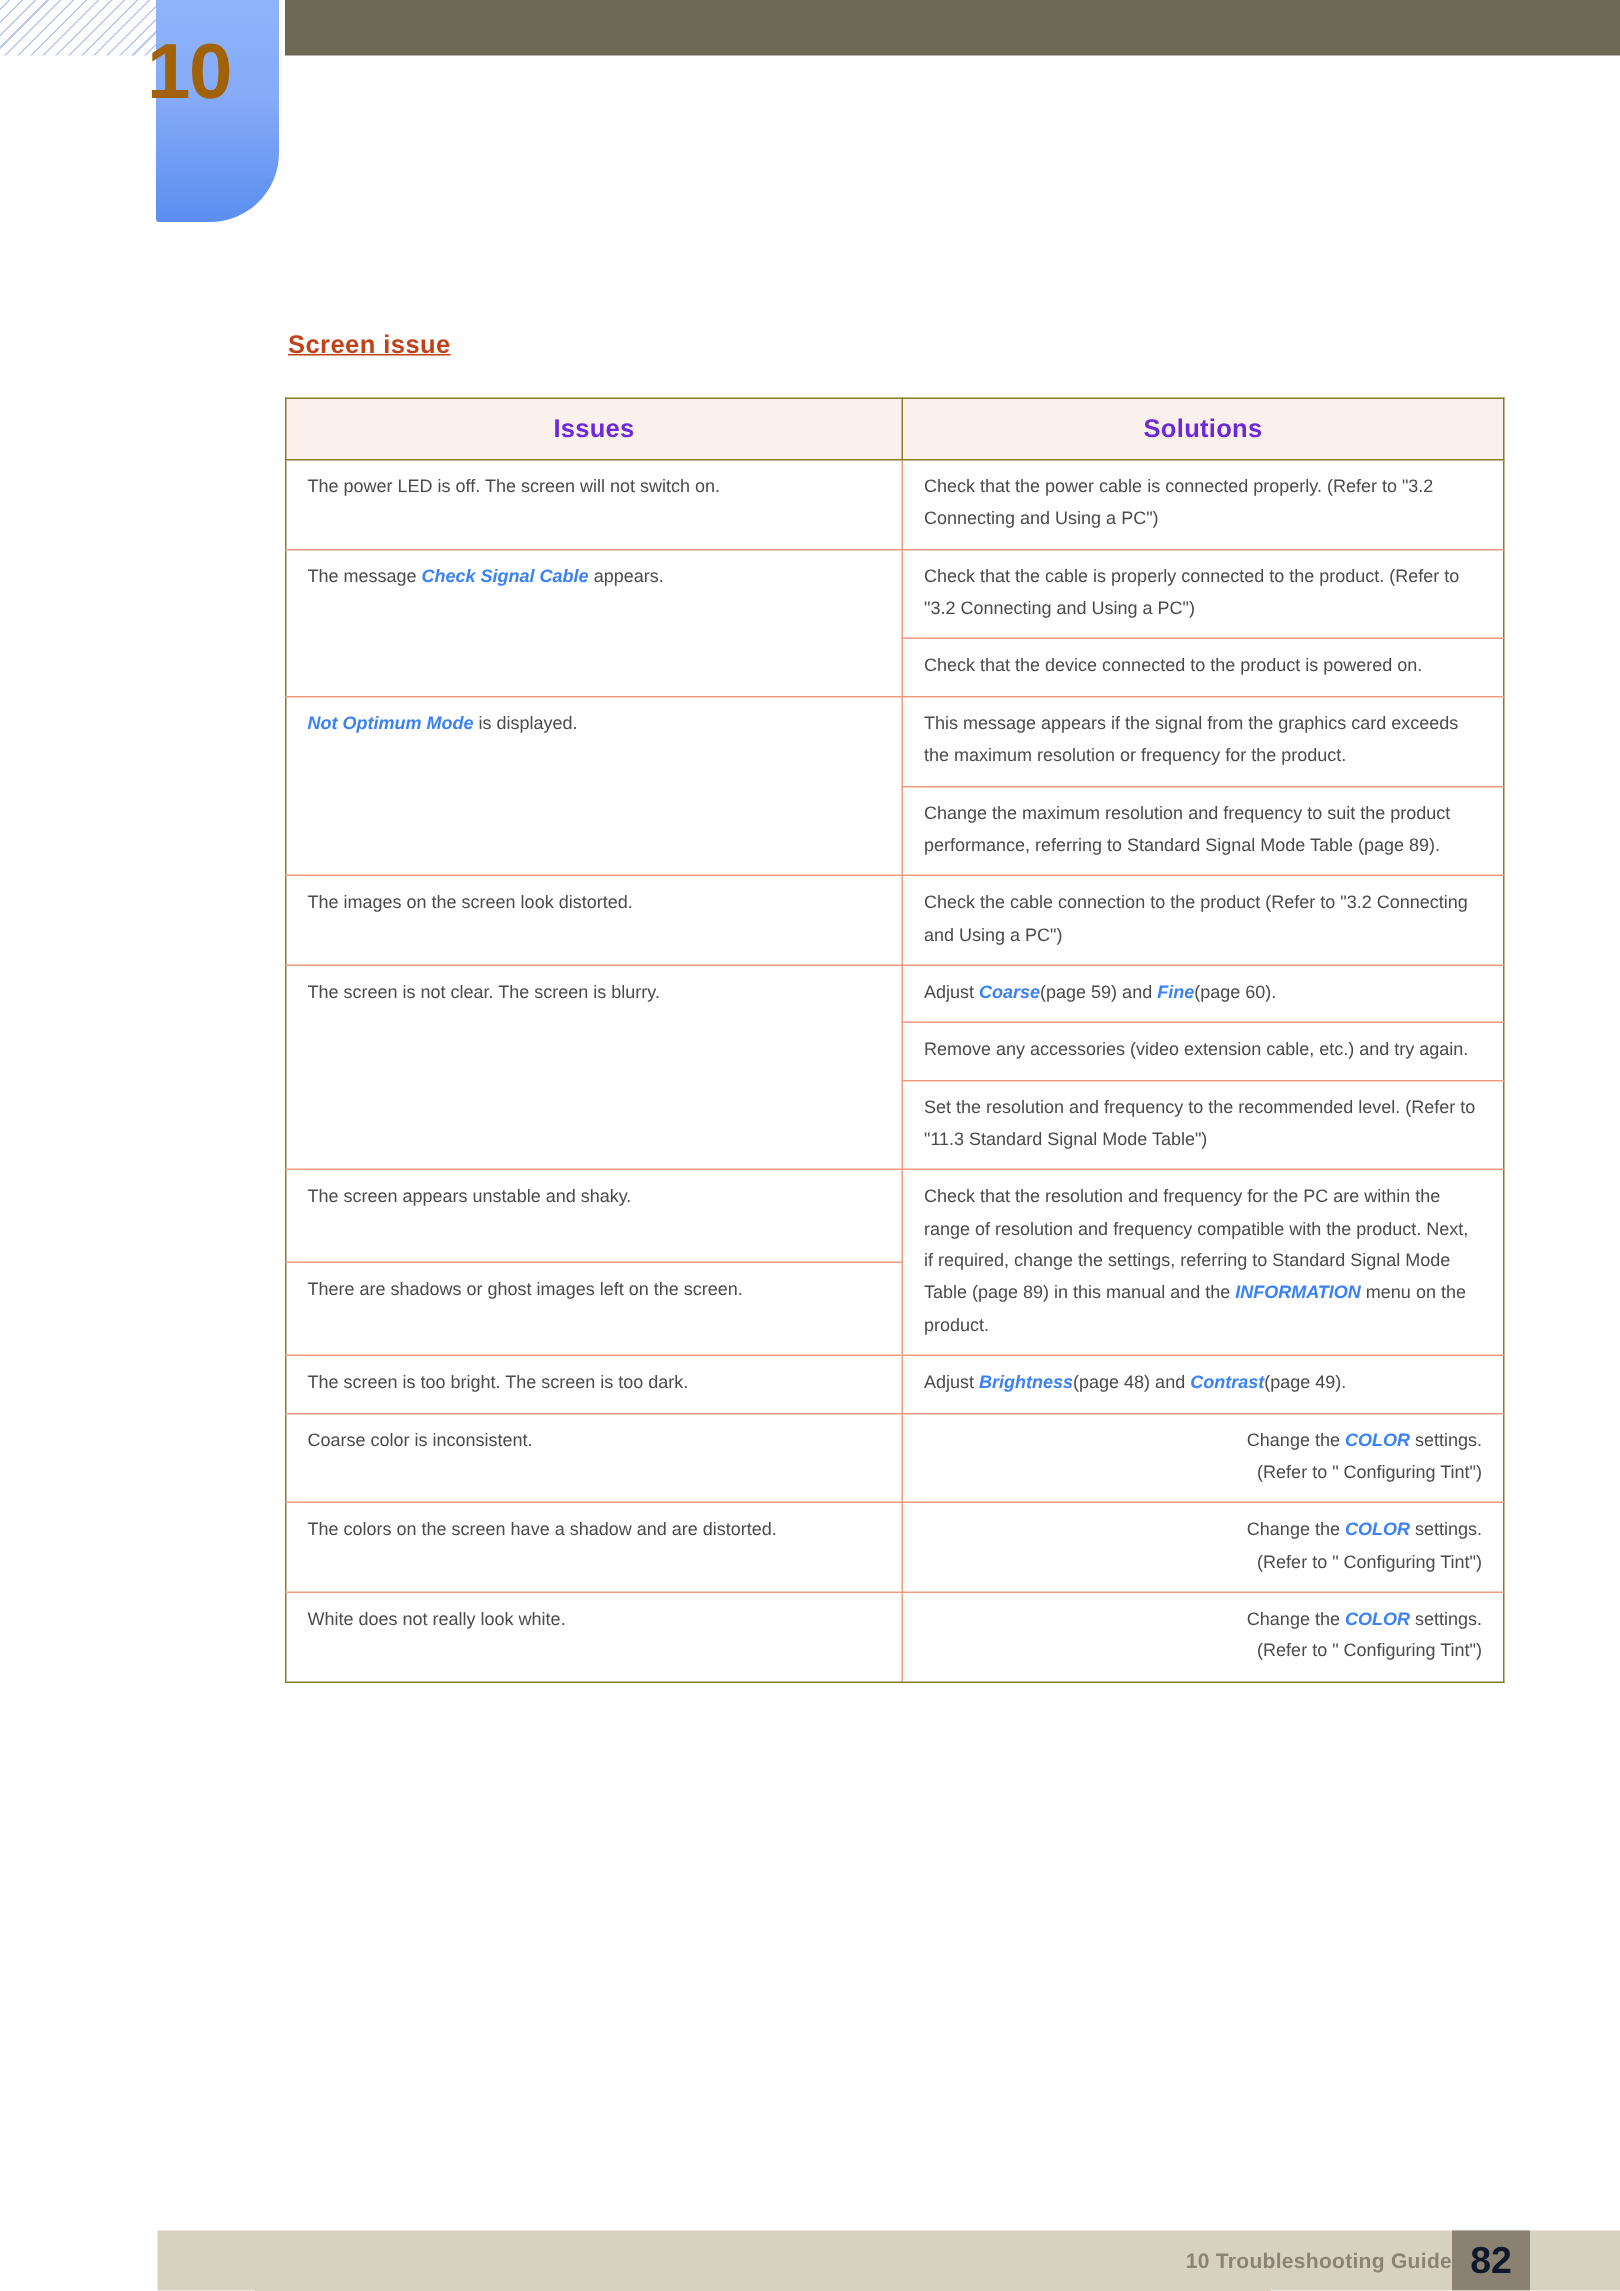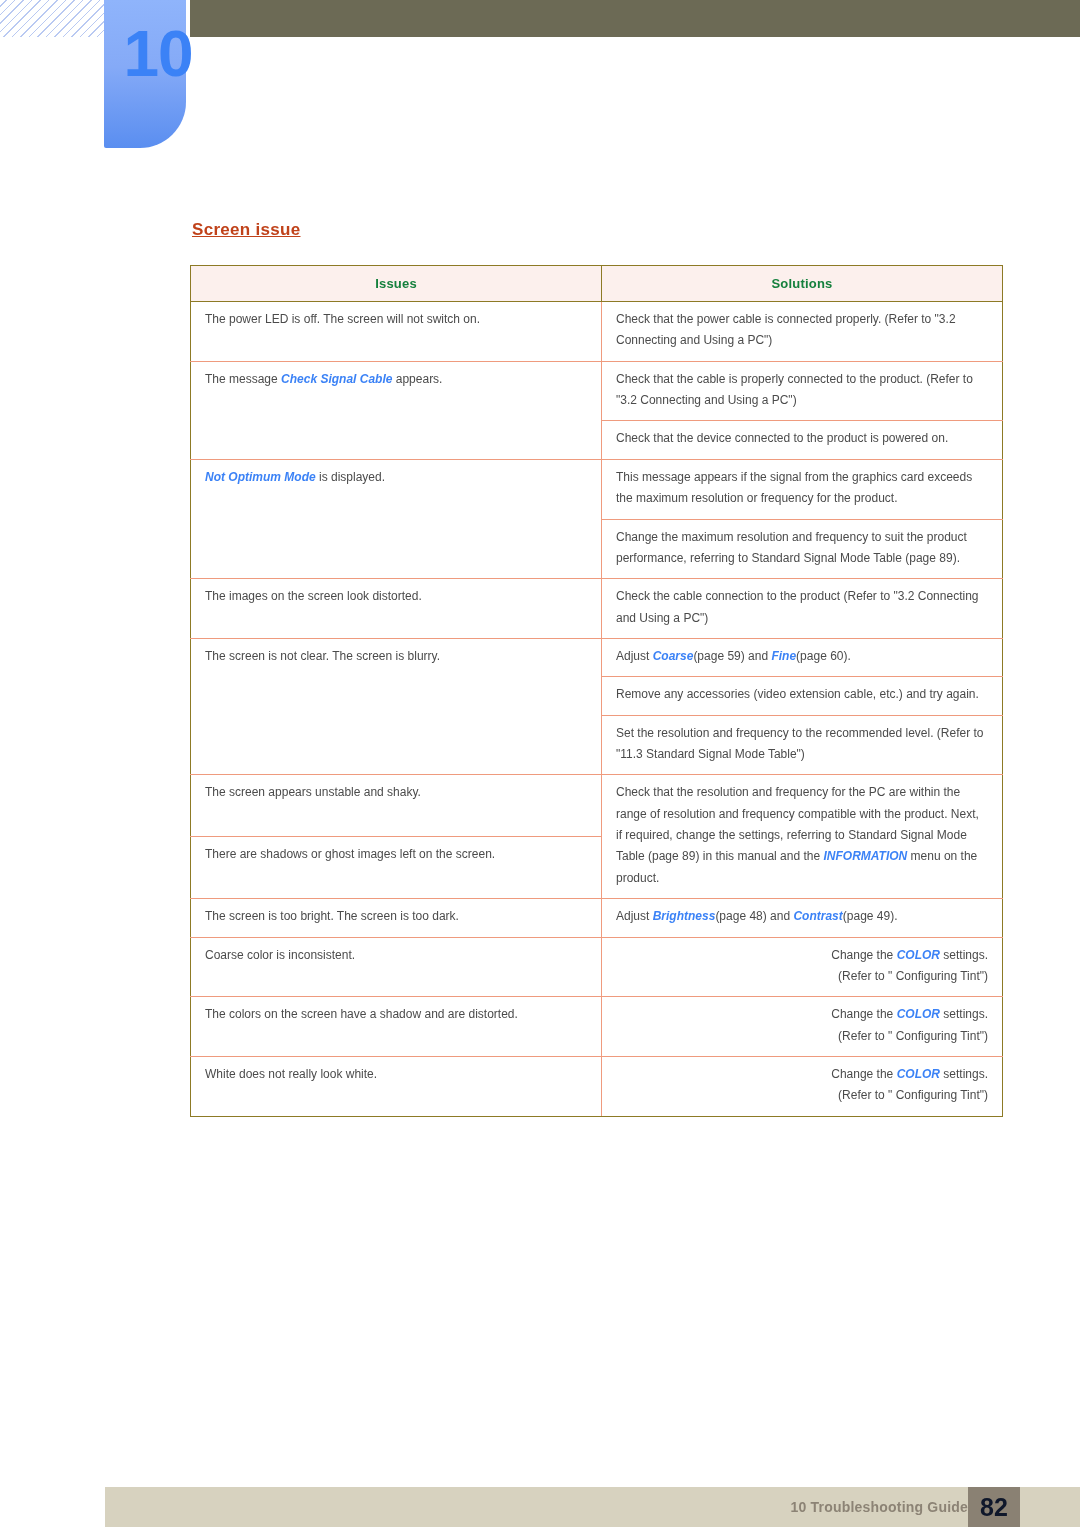--- a/index.html
+++ b/index.html
@@ -51,28 +51,27 @@
     height: 148px;
     background: linear-gradient(to bottom, #8fb4fb 0%, #85aaf7 45%, #5a8ef0 100%);
     border-bottom-right-radius: 46px;
     border-bottom-left-radius: 2px;
   }
   .chapter-num {
     position: absolute;
     top: 22px;
     left: 98px;
     width: 120px;
-    font-size: 64px;
-    font-weight: bold;
-    color: #3b82f6;
+    font-size: 52px;
+    font-weight: bold;
+    color: #a16207;
     letter-spacing: -1px;
     line-height: 1;
     z-index: 4;
     font-family: "Liberation Sans", sans-serif;
-    text-align: center;
   }
   .header-title {
     position: absolute;
     top: 38px;
     left: 222px;
     font-size: 31px;
     font-weight: bold;
     color: #2255ee;
     letter-spacing: 0.2px;
   }
@@ -104,22 +103,22 @@
   table.ts {
     border-collapse: collapse;
     width: 812px;
     table-layout: fixed;
   }
   table.ts col.c1 { width: 411px; }
   table.ts col.c2 { width: 401px; }
 
   table.ts th {
     background: #fcf0ed;
-    color: #15803d;
-    font-size: 13px;
+    color: #6d28d9;
+    font-size: 17px;
     font-weight: bold;
     text-align: center;
     padding: 10px 0 10px 0;
     border: 1px solid #8d7a25;
     letter-spacing: 0.2px;
   }
   table.ts td {
     vertical-align: top;
     font-size: 12px;
     color: #4b4b4b;

